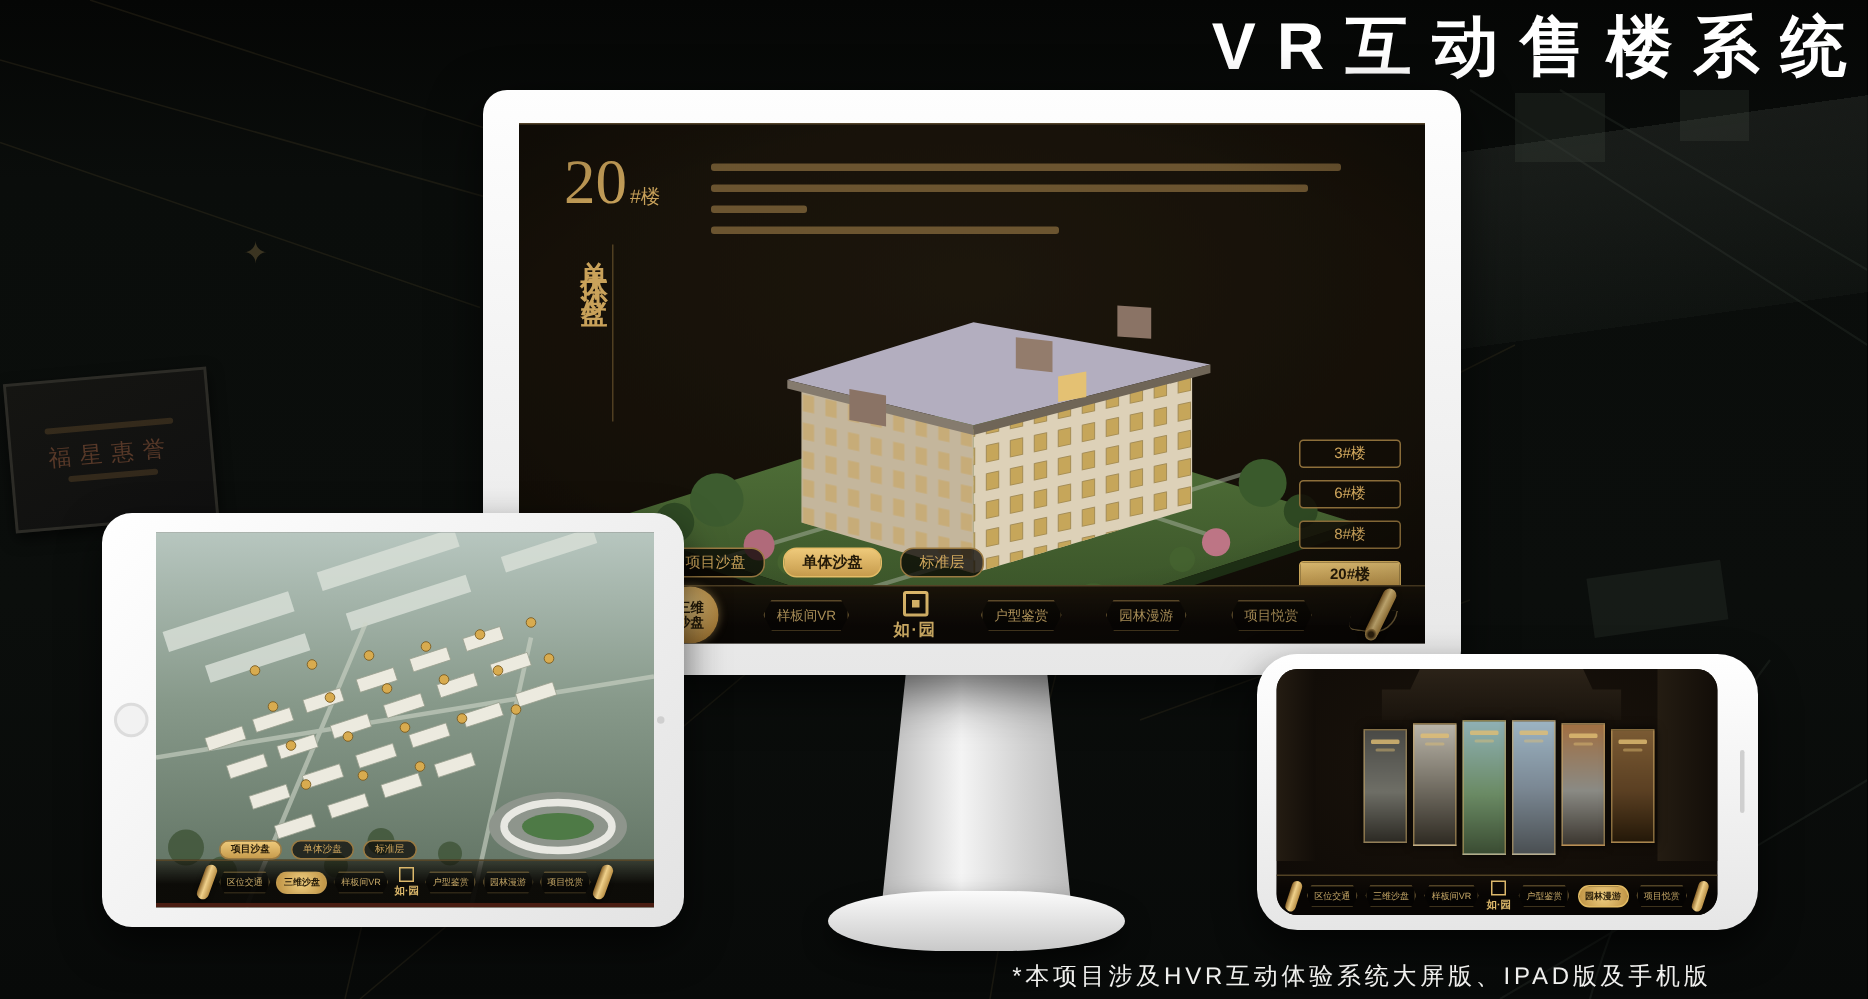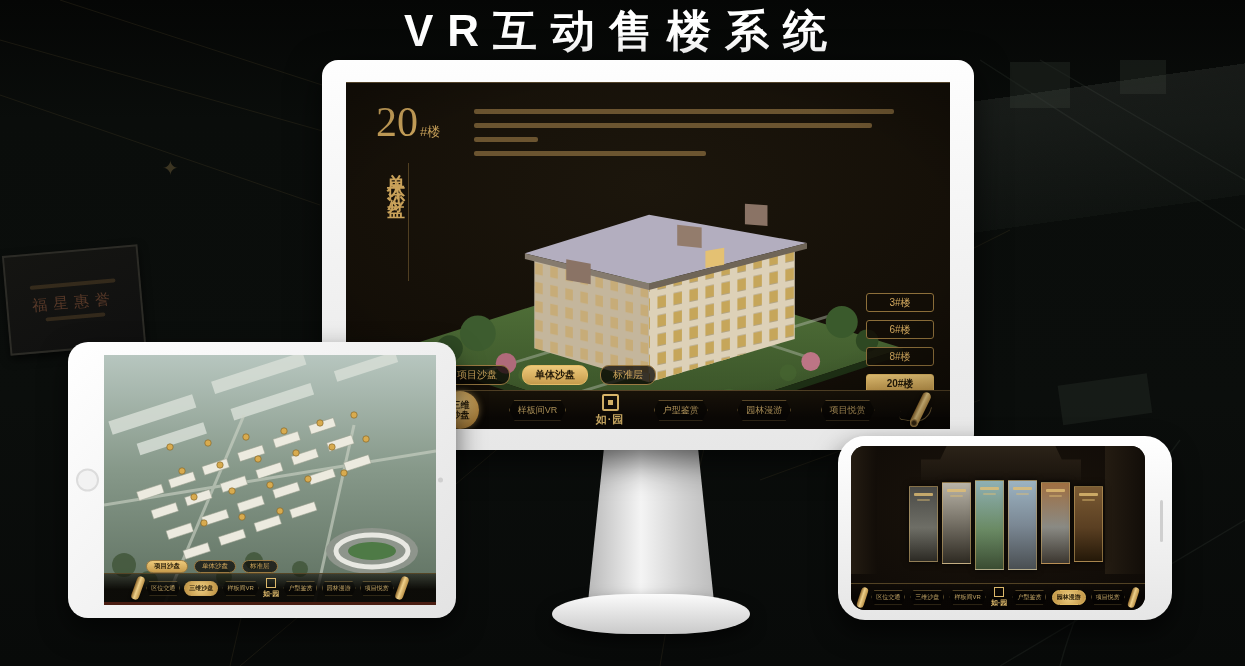--- a/index.html
+++ b/index.html
@@ -13,21 +13,21 @@
              transform:rotate(-5deg);display:flex;flex-direction:column;align-items:center;justify-content:center;
              box-shadow:0 4px 10px rgba(0,0,0,.6);}
   .bg-plaque .row{height:4px;width:86px;background:rgba(150,110,60,.25);margin:3px 0;border-radius:2px;}
   .bg-plaque .name{color:#6e4530;opacity:.75;font-size:15px;letter-spacing:6px;margin-top:4px;}
   .bg-star{position:absolute;left:162px;top:156px;color:#b99a5c;opacity:.28;font-size:20px;z-index:0;}
   .bg-sq{position:absolute;left:328px;top:132px;width:14px;height:14px;border:1px solid rgba(185,150,90,.4);z-index:0;opacity:.6;}
   .bg-band{position:absolute;right:-60px;top:95px;width:560px;height:130px;z-index:0;
            background:linear-gradient(180deg,rgba(120,125,118,.14),rgba(60,66,60,.10));
            transform:rotate(-8deg);}
   
-  .page-title{position:absolute;left:0;right:0;top:2px;text-align:center;z-index:2;
+  .page-title{position:absolute;left:0;right:0;top:2px;text-align:right;z-index:2;
               color:#ffffff;font-size:44px;font-weight:bold;letter-spacing:14px;}
   .footnote{position:absolute;right:104px;bottom:4px;z-index:6;color:#f0f0ee;font-size:16px;letter-spacing:2.5px;}
   
   .stand-neck{position:absolute;left:588px;top:444px;width:126px;height:158px;z-index:1;
               background:linear-gradient(90deg,#b9b9b9,#f4f4f4 42%,#d2d2d2 75%,#bdbdbd);
               clip-path:polygon(13% 0,87% 0,100% 100%,0 100%);}
   .stand-base{position:absolute;left:552px;top:594px;width:198px;height:40px;z-index:1;
               background:linear-gradient(180deg,#fbfbfb,#c9c9c9);border-radius:50%/62%;
               box-shadow:0 8px 16px rgba(0,0,0,.55);}
   .monitor{position:absolute;left:322px;top:60px;width:652px;height:390px;z-index:2;
@@ -423,13 +423,14 @@
           <div class="lt">如·园</div>
         </div>
         <div class="ph-hex">户型鉴赏</div>
         <div class="ph-hex gold">园林漫游</div>
         <div class="ph-hex">项目悦赏</div>
         <div class="ph-scroll"></div>
       </div>
     </div>
   </div>
 
+  <div class="footnote">*本项目涉及HVR互动体验系统大屏版、IPAD版及手机版</div>
 </div>
 
 </body></html>

